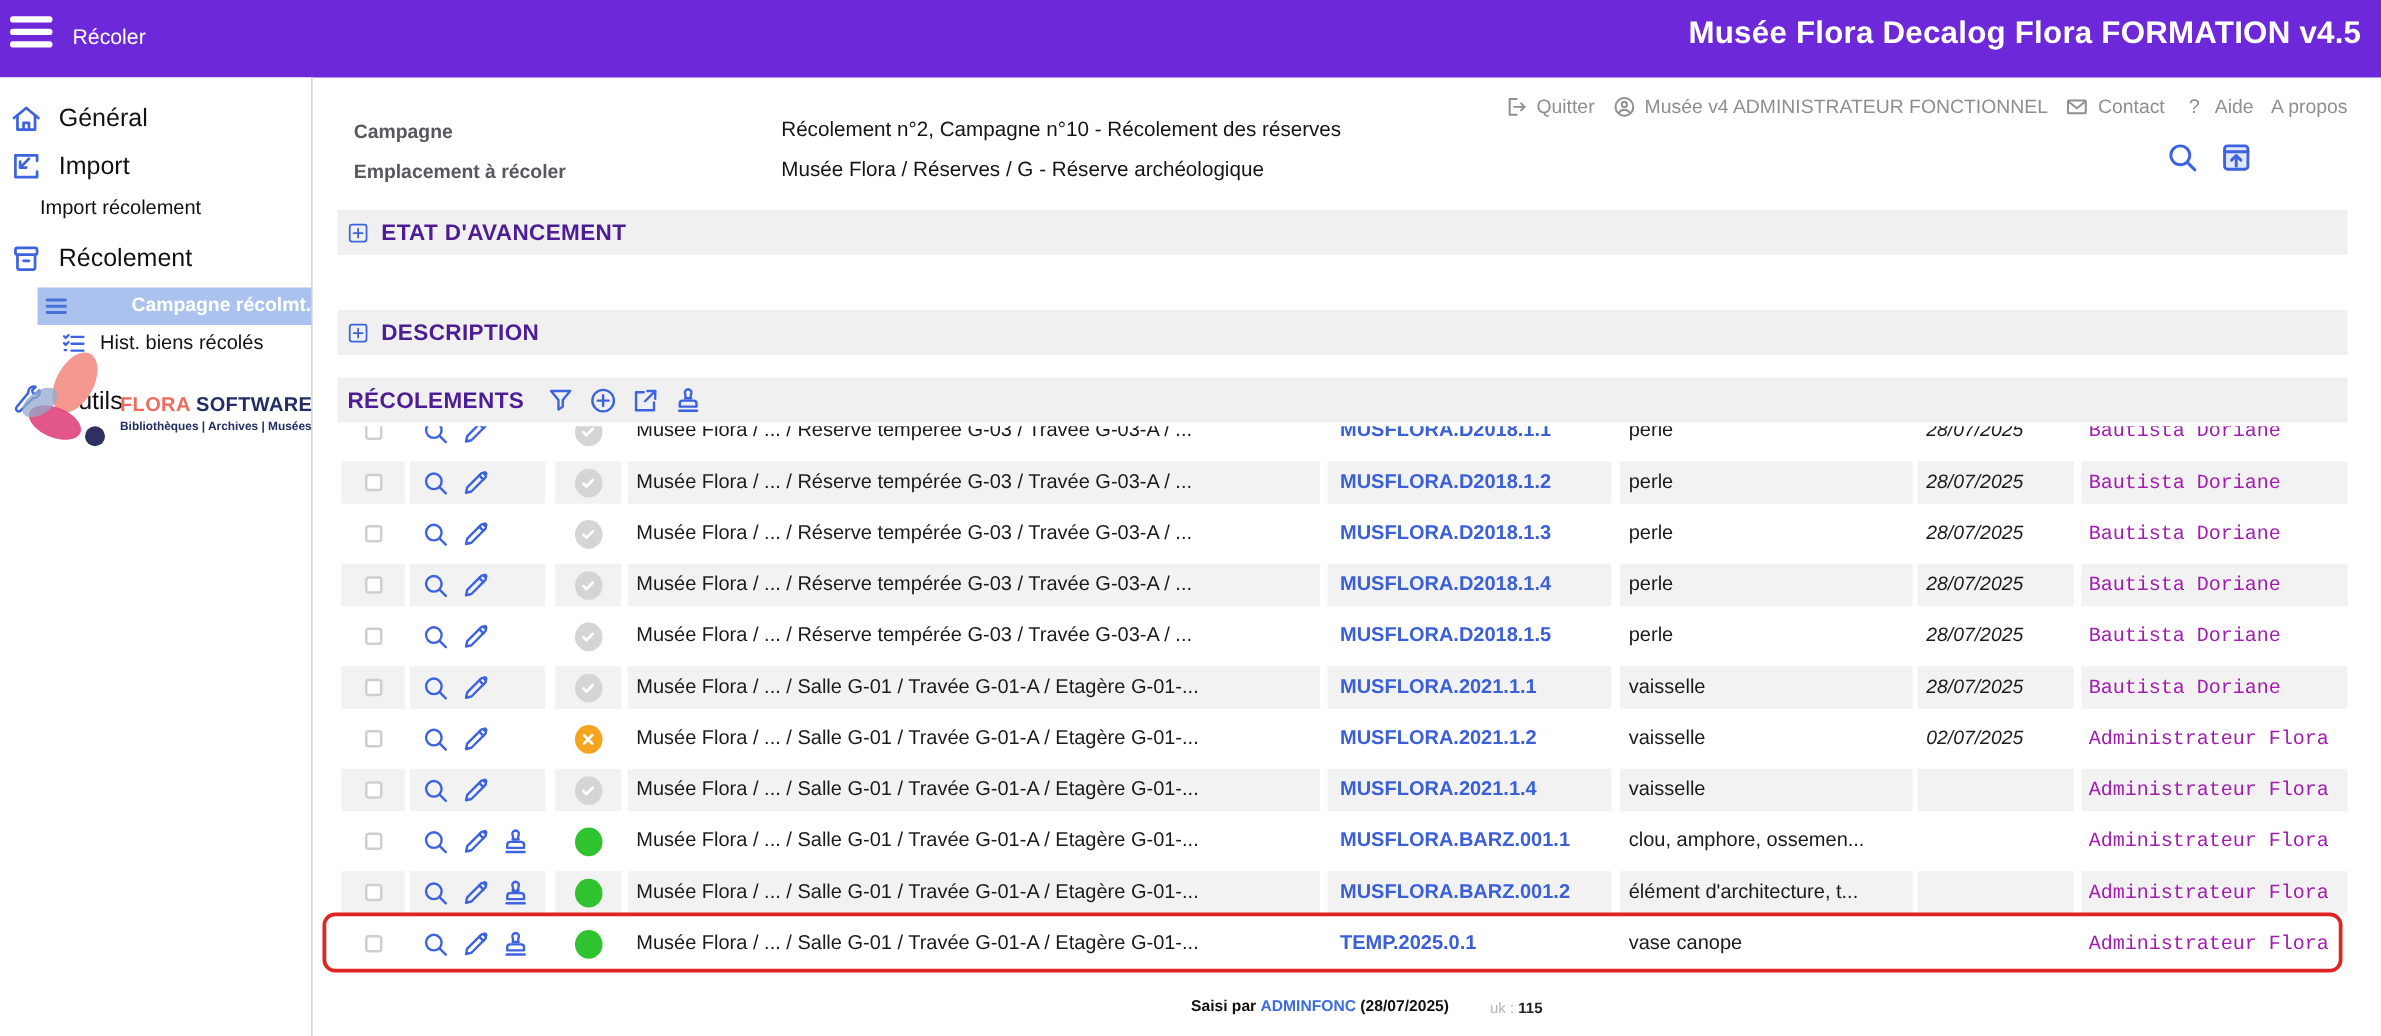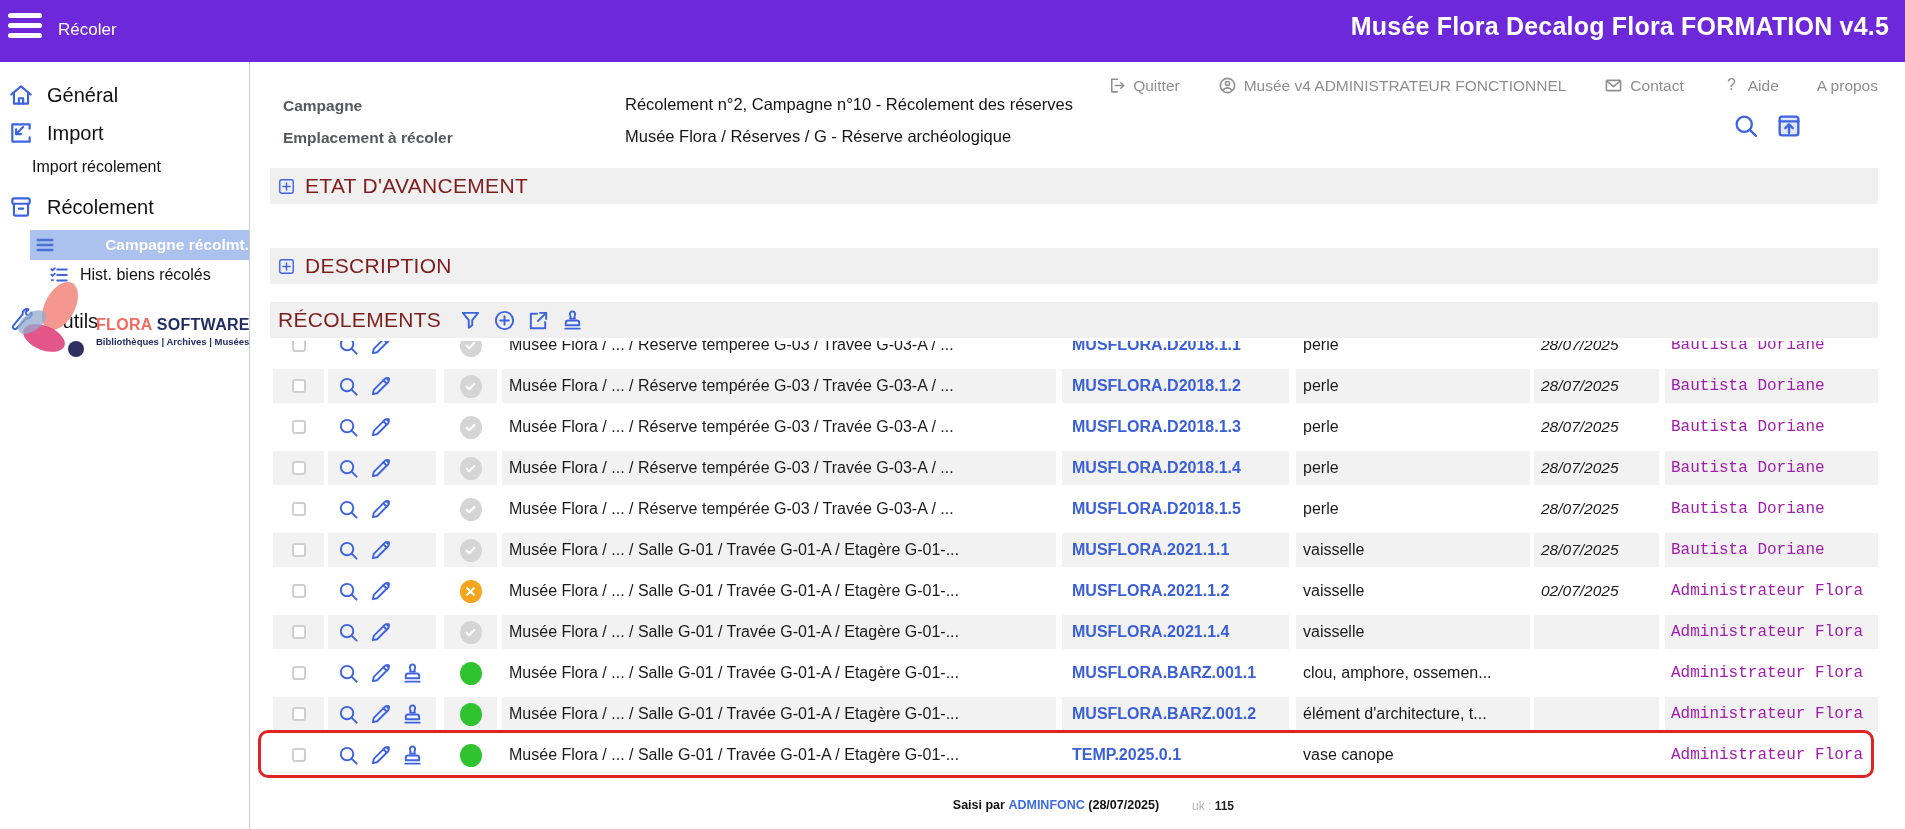--- a/index.html
+++ b/index.html
@@ -26,34 +26,34 @@
 
   
   #logo { position:absolute; left:14px; top:278px; width:230px; height:90px; }
   #logo-flower { position:absolute; left:0; top:0; width:78px; height:86px; }
   #logo-text { position:absolute; left:82px; top:38px; white-space:nowrap; }
   #logo-text .b1 { color:#f26a5e; font-weight:bold; font-size:16px; letter-spacing:.3px; }
   #logo-text .b2 { color:#232d64; font-weight:bold; font-size:16px; letter-spacing:.3px; }
   #logo-tagline { position:absolute; left:82px; top:58px; color:#232d64; font-size:9.5px; font-weight:bold; white-space:nowrap; }
 
   
-  #header-links { position:absolute; top:76px; right:27px; display:flex; gap:38px; align-items:center; color:#8f8f8f; font-size:15.5px; }
+  #header-links { position:absolute; top:76px; right:27px; display:flex; gap:14px; align-items:center; color:#8f8f8f; font-size:15.5px; }
   .hlink { display:flex; align-items:center; gap:7px; cursor:pointer; white-space:nowrap; }
   .hlink .hi { width:19px; height:19px; color:#8f8f8f; }
 
   
   .info-label { position:absolute; left:283px; color:#55585e; font-weight:bold; font-size:15.5px; }
   .info-value { position:absolute; left:625px; color:#141414; font-size:16.5px; }
   #quick-icons { position:absolute; left:1732px; top:112px; display:flex; gap:15px; }
   #quick-icons .qi { width:28px; height:28px; color:#3d63e0; cursor:pointer; }
 
   
   .section-bar { position:absolute; left:270px; width:1608px; height:36px; background:#f0f0f0; display:flex; align-items:center; gap:10px; padding-left:8px; }
   .section-bar .expander { width:17px; height:17px; color:#3d63e0; cursor:pointer; }
-  .section-title { color:#7f1d1d; font-weight:normal; font-size:21px; letter-spacing:.3px; }
+  .section-title { color:#4c1d95; font-weight:bold; font-size:18px; letter-spacing:.3px; }
   #recolements-tools { display:flex; gap:11px; margin-left:8px; align-items:center; }
   #recolements-tools .ti { width:23px; height:23px; color:#3d63e0; cursor:pointer; }
 
   
   #table-clip { position:absolute; left:0; top:341px; width:1905px; height:436px; overflow:hidden; }
   .trow { position:relative; height:34px; margin-bottom:7px; }
   .cell { position:absolute; top:0; height:34px; display:flex; align-items:center; }
   .trow.zebra .cell { background:#f2f2f2; }
   .c-check { left:273px; width:51px; justify-content:center; }
   .c-icons { left:328px; width:108px; gap:9px; padding-left:9px; }

